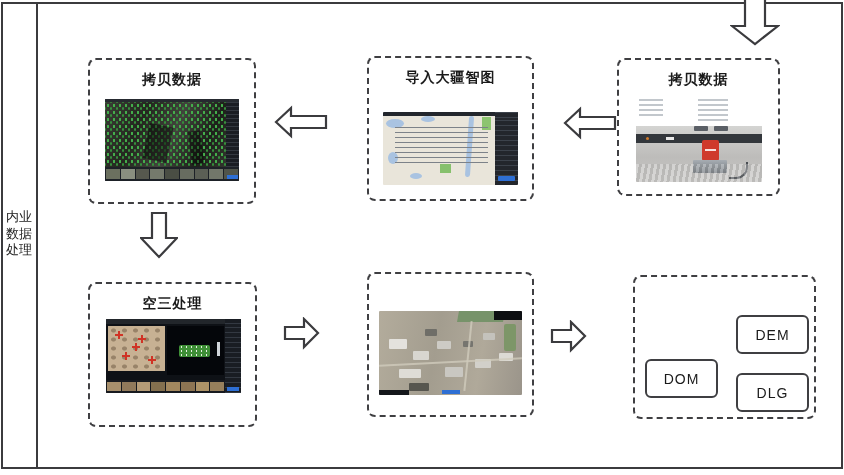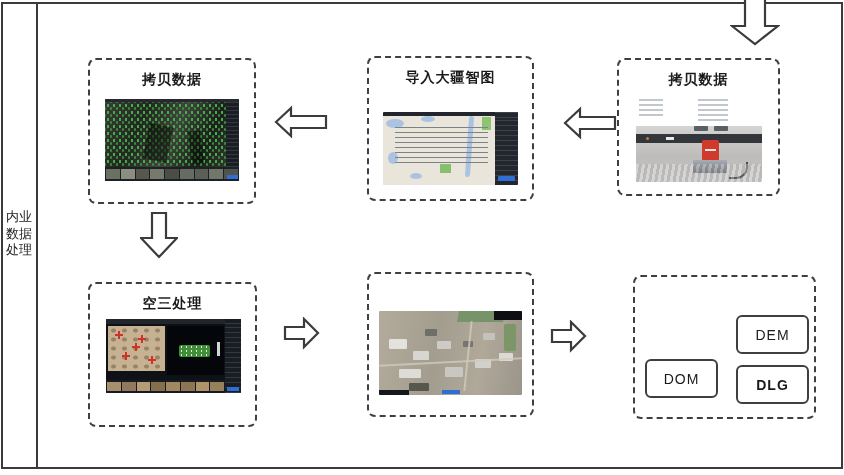--- a/index.html
+++ b/index.html
@@ -241,16 +241,16 @@
     </div>
   </div>
 
   <svg class="arrow" style="left:550px;top:320px;width:38px;height:33px;" viewBox="0 0 38 33">
     <polygon points="2,10 21,10 21,2 35,16 21,30 21,22 2,22"></polygon>
   </svg>
 
   <div class="dashed-box" style="left:633px;top:275px;width:179px;height:140px;">
     <div class="prod" style="left:10px;top:82px;">DOM</div>
     <div class="prod" style="left:101px;top:38px;">DEM</div>
-    <div class="prod" style="left:101px;top:88px;font-weight:bold;">DLG</div>
+    <div class="prod" style="left:101px;top:96px;">DLG</div>
   </div>
 
 </div>
 
 </body></html>

